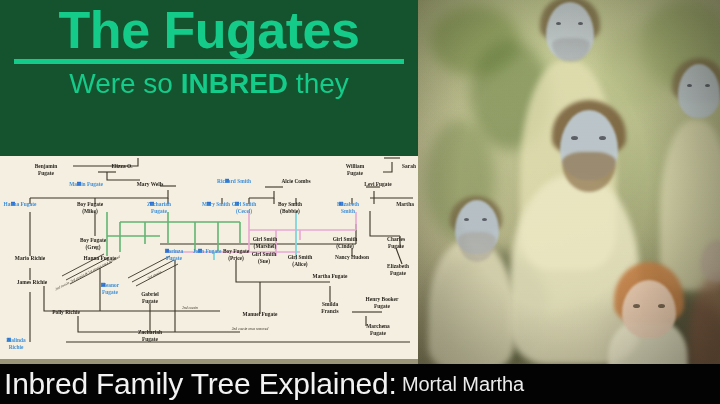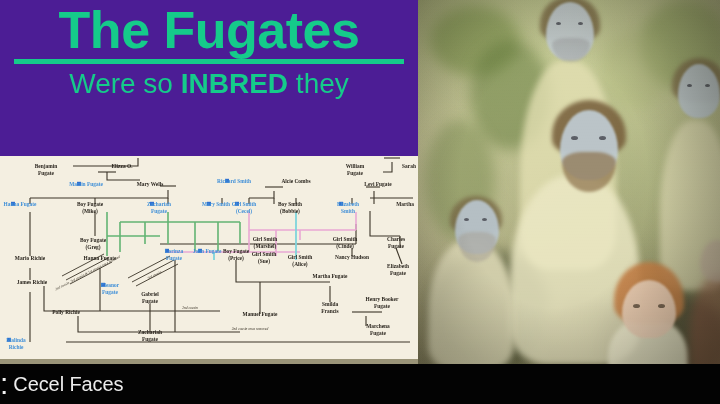--- a/index.html
+++ b/index.html
@@ -79,21 +79,21 @@
       repeating-linear-gradient(0deg, rgba(255,255,255,0.035) 0px, rgba(0,0,0,0.035) 1px, rgba(255,255,255,0.02) 2px, rgba(0,0,0,0.02) 3px);
     mix-blend-mode: overlay;
     pointer-events: none;
   }
 
   
   .title-banner {
     position: absolute;
     left: 0; top: 0;
     width: 418px; height: 156px;
-    background: #4c1d95;
+    background: #14532d;
     text-align: center;
     overflow: hidden;
   }
   .title-main {
     margin: 0;
     padding-top: 2px;
     font-size: 52px;
     font-weight: bold;
     line-height: 56px;
     letter-spacing: -0.5px;
@@ -466,17 +466,18 @@
           <text x="88" y="118" text-anchor="middle" font-family="&quot;Liberation Serif&quot;, serif" font-size="3.6" font-style="italic" fill="#3b3428" transform="rotate(-27 88 118)">2nd cousin, 3rd cousin &amp; 1st cousin once removed</text>
           <text x="155" y="120" text-anchor="middle" font-family="&quot;Liberation Serif&quot;, serif" font-size="3.6" font-style="italic" fill="#3b3428" transform="rotate(-27 155 120)">3rd cousin</text>
           <text x="190" y="153" text-anchor="middle" font-family="&quot;Liberation Serif&quot;, serif" font-size="3.6" font-style="italic" fill="#3b3428" transform="rotate(0 190 153)">2nd cousin</text>
           <text x="250" y="174" text-anchor="middle" font-family="&quot;Liberation Serif&quot;, serif" font-size="3.6" font-style="italic" fill="#3b3428" transform="rotate(0 250 174)">2nd cousin once removed</text>
         </g>
     </svg>
     <div class="chart-caption-bar"></div>
   </div>
 
   <div class="caption-bar">
+    <span class="caption-main">Inbred Family Tree Explained</span>
       <span class="caption-colon">:</span>
-      <span class="caption-sub">Cecel Faces</span>
+      <span class="caption-sub">Mortal Martha</span>
   </div>
 
 </div>
 
 </body></html>

